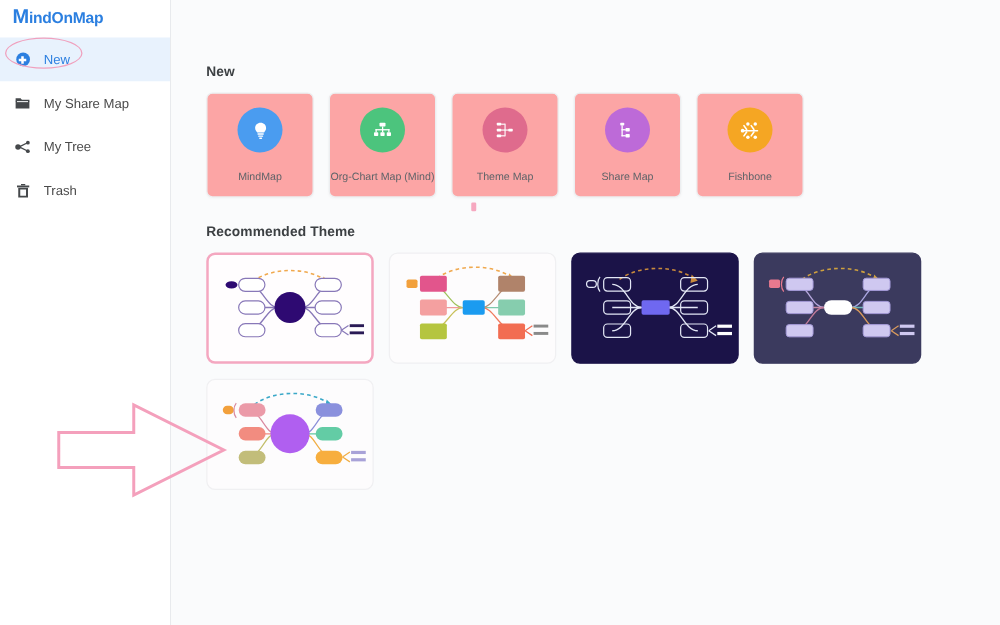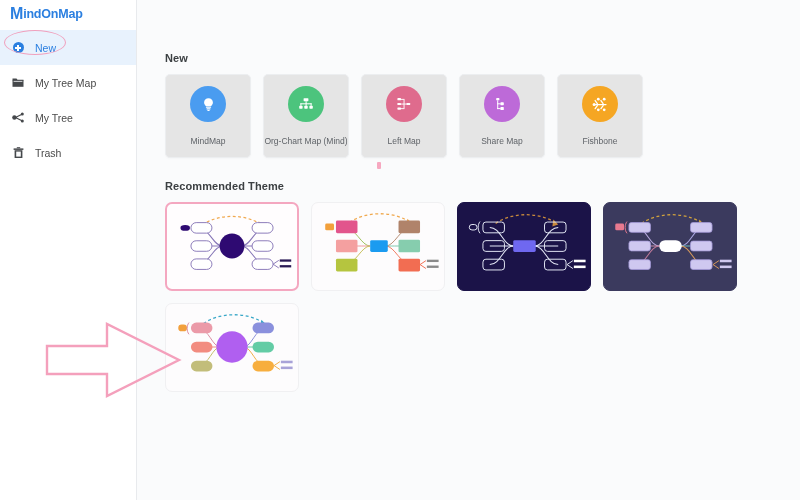--- a/index.html
+++ b/index.html
@@ -63,21 +63,21 @@
     flex:1; height:500px; background:#fafbfc;
     padding:52px 0 0 28px; position:relative; overflow:hidden;
   }
   .section-title {
     font-size:11px; font-weight:bold; color:#3c4043;
     margin-bottom:10px; letter-spacing:.1px;
   }
 
   .card-grid { display:flex; flex-wrap:wrap; gap:12px; width:616px; }
   .tpl-card {
-    width:86px; height:84px; background:#e5e5e5;
+    width:86px; height:84px; background:#fca5a5;
     border:1px solid #eceef0; border-radius:5px;
     display:flex; flex-direction:column;
     align-items:center; justify-content:center; gap:14px;
     cursor:pointer;
     box-shadow:0 1px 2px rgba(0,0,0,.025);
   }
   .tpl-ico {
     width:36px; height:36px; border-radius:50%;
     display:flex; align-items:center; justify-content:center;
   }
@@ -121,21 +121,21 @@
       </div>
 
       <div class="nav-item">
         <span class="nav-ico">
           <svg width="12" height="11" viewBox="0 0 12 11">
               <path d="M0.5 1.6h4l1 1.2h6v1.3H0.5z" fill="#45484b"></path>
               <path d="M0.5 3.6h11v6.2h-11z" fill="#45484b"></path>
               <rect x="1.6" y="3.9" width="8.8" height="0.8" fill="#fafbfc"></rect>
             </svg>
         </span>
-        <span>My Tree Map</span>
+        <span>My Share Map</span>
       </div>
 
       <div class="nav-item">
         <span class="nav-ico">
           <svg width="13" height="11" viewBox="0 0 13 11">
             <path d="M3.4 5.5L10 2.2M3.4 5.5L10 8.8" stroke="#45484b" stroke-width="1.1"></path>
             <circle cx="2.4" cy="5.5" r="2.2" fill="#45484b"></circle>
             <circle cx="10.3" cy="2.1" r="1.5" fill="#45484b"></circle>
             <circle cx="10.3" cy="8.9" r="1.5" fill="#45484b"></circle>
           </svg>
@@ -203,21 +203,21 @@
             <rect x="8.6" y="7.6" width="3.4" height="0.9" fill="#fff"></rect>
             <rect x="8.6" y="2.9" width="0.9" height="10.2" fill="#fff"></rect>
             <rect x="5.9" y="2.9" width="3" height="0.9" fill="#fff"></rect>
             <rect x="5.9" y="7.6" width="3" height="0.9" fill="#fff"></rect>
             <rect x="5.9" y="12.2" width="3" height="0.9" fill="#fff"></rect>
             <rect x="2.4" y="2.1" width="3.6" height="2.2" rx=".6" fill="#fff"></rect>
             <rect x="2.4" y="6.9" width="3.6" height="2.2" rx=".6" fill="#fff"></rect>
             <rect x="2.4" y="11.5" width="3.6" height="2.2" rx=".6" fill="#fff"></rect>
           </svg>
         </div>
-        <div class="tpl-label">Left Map</div>
+        <div class="tpl-label">Theme Map</div>
       </div>
 
 
       <div class="tpl-card">
         <div class="tpl-ico" style="background:#bd6ad8">
           <svg width="18" height="16" viewBox="0 0 18 16">
             <rect x="3.2" y="2.1" width="3.2" height="2.2" rx=".6" fill="#fff"></rect>
             <rect x="4.2" y="4.3" width="1" height="8.8" fill="#fff"></rect>
             <rect x="4.2" y="7.3" width="3.4" height="1" fill="#fff"></rect>
             <rect x="4.2" y="12.1" width="3.4" height="1" fill="#fff"></rect>

